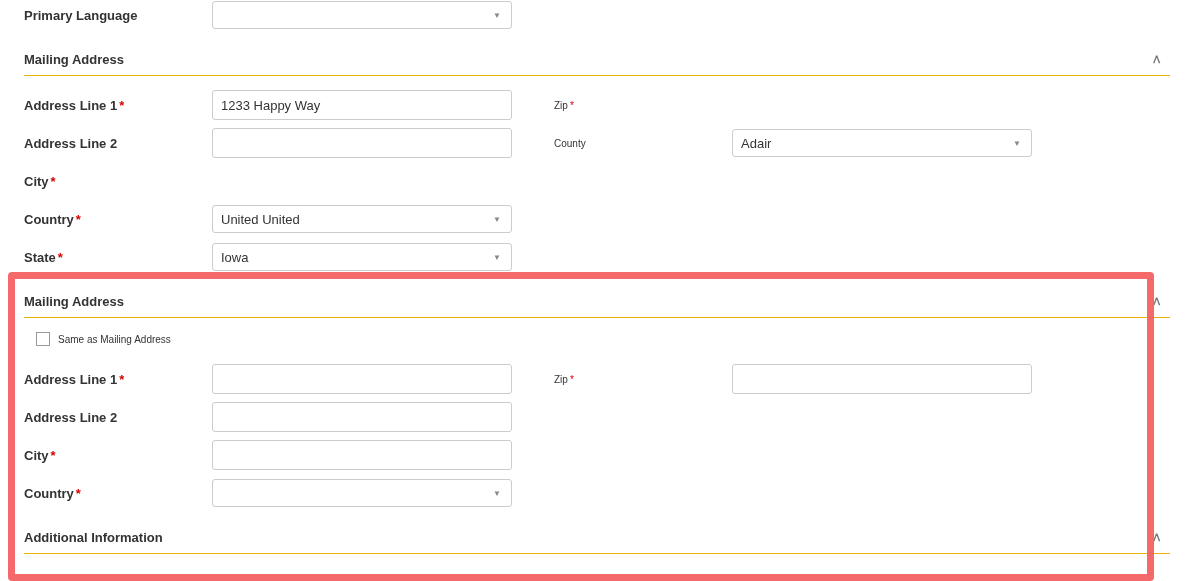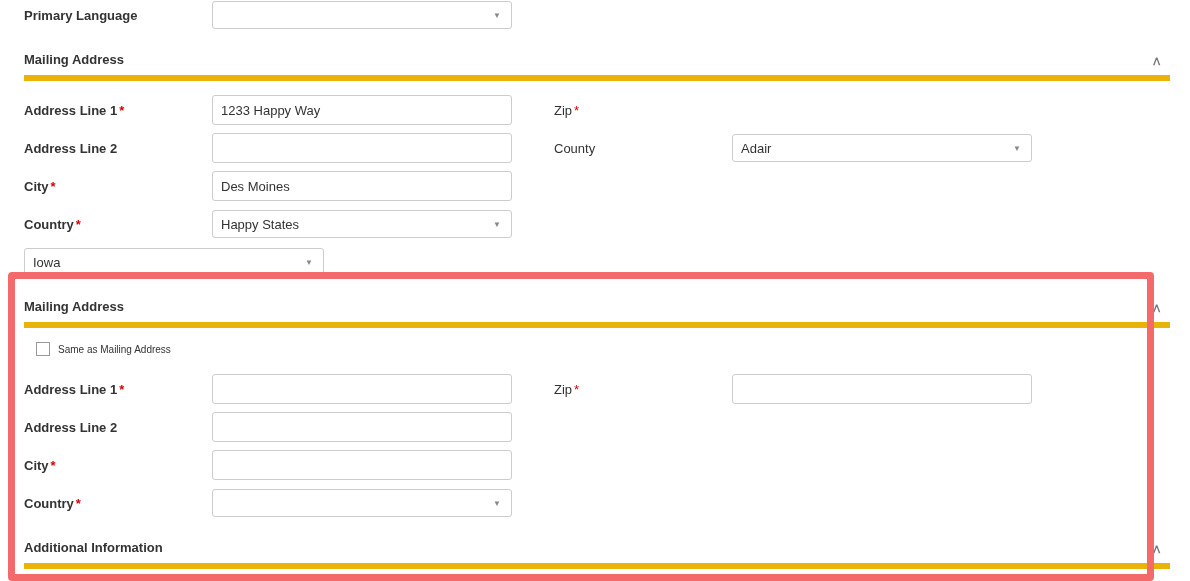--- a/index.html
+++ b/index.html
@@ -69,27 +69,27 @@
   .select-caret {
     position: absolute;
     right: 10px;
     top: 50%;
     transform: translateY(-50%);
     font-size: 8px;
     color: #888;
   }
   .section-header {
     display: flex;
-    align-items: flex-end;
+    align-items: center;
     justify-content: space-between;
     font-weight: bold;
     font-size: 13px;
     color: #333;
     padding: 14px 0 8px 0;
-    border-bottom: 6px solid #eab308;
+    border-bottom: 1px solid #eab308;
     margin-bottom: 14px;
   }
   .section-caret {
     font-size: 10px;
     color: #777;
     margin-right: 10px;
   }
   .checkbox-row {
     display: flex;
     align-items: center;
@@ -113,21 +113,21 @@
     top: 272px;
     bottom: 0;
     border: 7px solid #f46969;
     border-radius: 4px;
     pointer-events: none;
   }
   
   .label-r {
     width: 178px;
     flex-shrink: 0;
-    font-size: 13px;
+    font-size: 10px;
     color: #333;
   }
 </style>
 </head>
 <body>
 
 <div class="form-area">
 
   <div class="row">
     <div class="col-left">
@@ -170,38 +170,40 @@
         <span class="select-caret">▼</span>
       </div>
     </div>
   </div>
 
   <div class="row">
     <div class="col-left">
       <div class="label">
         <span>City</span><span class="req">*</span>
       </div>
-      <input class="text-input" value="Des Moines" style="">
     </div>
   </div>
 
   <div class="row">
     <div class="col-left">
       <div class="label">
         <span>Country</span><span class="req">*</span>
       </div>
       <div class="select-wrap">
-        <span>Happy States</span>
-        <span class="select-caret">▼</span>
-      </div>
-    </div>
-  </div>
-
-  <div class="row">
-    <div class="col-left">
+        <span>United United</span>
+        <span class="select-caret">▼</span>
+      </div>
+    </div>
+  </div>
+
+  <div class="row">
+    <div class="col-left">
+      <div class="label">
+        <span>State</span><span class="req">*</span>
+      </div>
       <div class="select-wrap">
         <span>Iowa</span>
         <span class="select-caret">▼</span>
       </div>
     </div>
   </div>
 
   <div class="section-header">
     <span>Mailing Address</span>
     <span class="section-caret">ᐱ</span>

